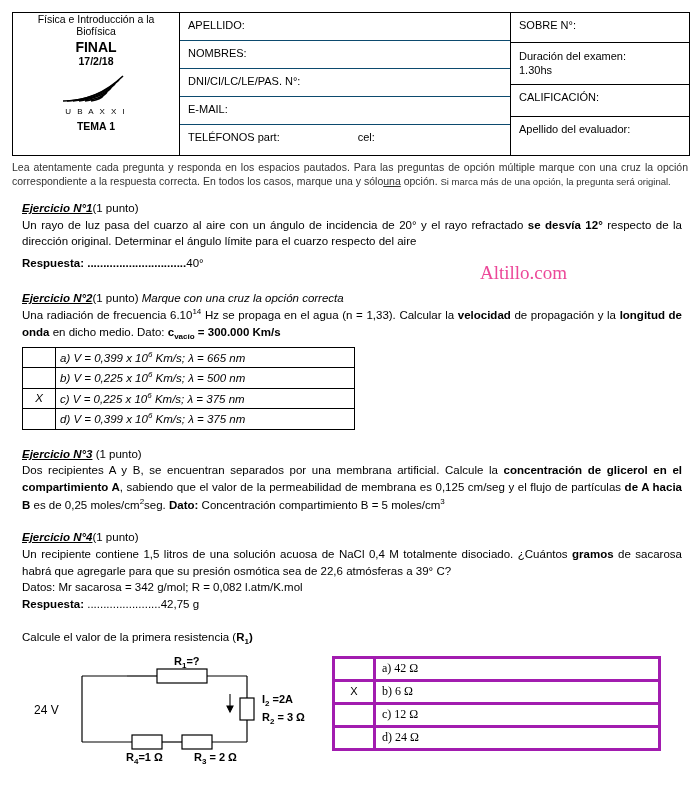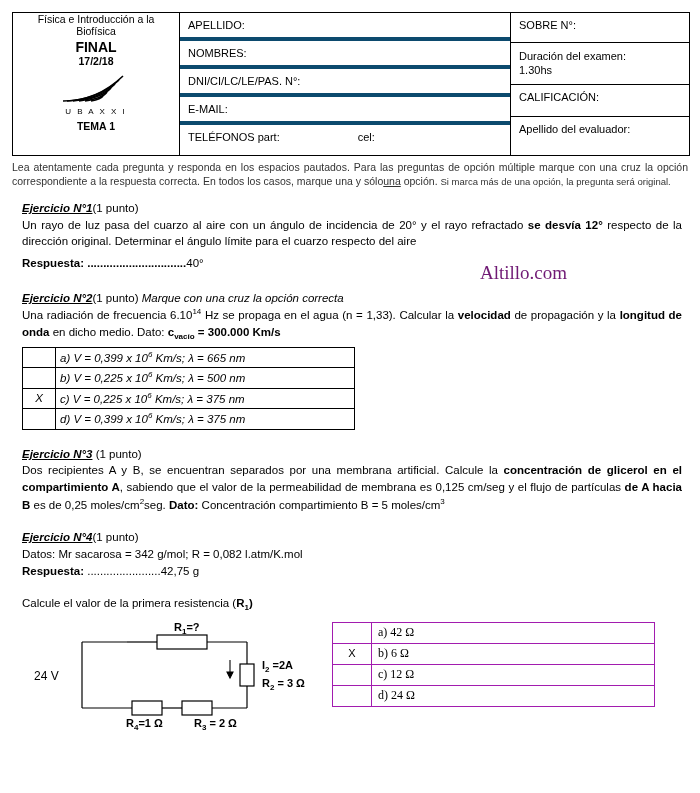--- a/index.html
+++ b/index.html
@@ -58,21 +58,21 @@
     font-size: 8px;
     letter-spacing: 2px;
     text-align: center;
     margin-top: 0px;
   }
   .hdr-mid {
     width: 330px;
     padding: 0;
   }
   .hdr-mid .line {
-    border-bottom: 4px solid #0c4a6e;
+    border-bottom: 1px solid #0c4a6e;
     height: 28px;
     padding: 6px 0 0 8px;
     font-size: 11px;
     box-sizing: border-box;
   }
   .hdr-mid .line:last-child { border-bottom: none; height: 29px; }
   .hdr-mid .tel-row {
     display: flex;
   }
   .hdr-mid .tel-row .c2 { margin-left: 78px; }
@@ -124,21 +124,21 @@
   .resp { margin-top: 5px; }
   .u { text-decoration: underline; }
 
   
   .altillo {
     position: absolute;
     left: 480px;
     top: 262px;
     font-size: 19px;
     font-family: "Liberation Serif", serif;
-    color: #701a75;
+    color: #ec4899;
   }
 
   
   .opts {
     border-collapse: collapse;
     margin-top: 4px;
     table-layout: fixed;
     font-style: italic;
   }
   .opts td {
@@ -163,21 +163,21 @@
   }
   .circuit-svg { position: absolute; left: 0; top: 0; }
   .opts5 {
     position: absolute;
     left: 310px;
     top: 2px;
     border-collapse: collapse;
     table-layout: fixed;
   }
   .opts5 td {
-    border: 1px solid #a21caf;
+    border: 3px solid #a21caf;
     font-size: 12px;
     font-family: "Liberation Serif", serif;
     padding: 1px 6px;
     height: 18px;
   }
   .opts5 td.mark { width: 26px; text-align: center; font-family: "Liberation Sans", sans-serif; font-size: 11px;}
   .opts5 td.opt { width: 270px; }
 </style>
 </head>
 <body>
@@ -284,20 +284,23 @@
 
     <div class="block" style="margin-top:16px;">
       <div><span class="ej-title">Ejercicio N°3</span><span class="ej-punto"> (1 punto)</span></div>
       <div class="para">
         <span>Dos recipientes A y B, se encuentran separados por una membrana artificial. Calcule la </span><b>concentración de glicerol en el compartimiento A</b><span>, sabiendo que el valor de la permeabilidad de membrana es 0,125 cm/seg y el flujo de partículas </span><b>de A hacia B</b><span> es de 0,25 moles/cm</span><sup>2</sup><span>seg. </span><b>Dato:</b><span> Concentración compartimiento B = 5 moles/cm</span><sup>3</sup>
       </div>
     </div>
 
     <div class="block" style="margin-top:16px;">
       <div><span class="ej-title">Ejercicio N°4</span><span class="ej-punto">(1 punto)</span></div>
+      <div class="para">
+        <span>Un recipiente contiene 1,5 litros de una solución acuosa de NaCl 0,4 M totalmente disociado. ¿Cuántos </span><b>gramos</b><span> de sacarosa habrá que agregarle para que su presión osmótica sea de 22,6 atmósferas a 39° C?</span>
+      </div>
       <div>Datos: Mr sacarosa = 342 g/mol;  R = 0,082 l.atm/K.mol</div>
       <div>
         <b>Respuesta:</b><span> .......................42,75 g</span>
       </div>
     </div>
 
     <div class="block" style="margin-top:16px;">
       <div>
         <span>Calcule el valor de la primera resistencia (</span><b>R</b><b><sub>1</sub></b><b>)</b>
       </div>

